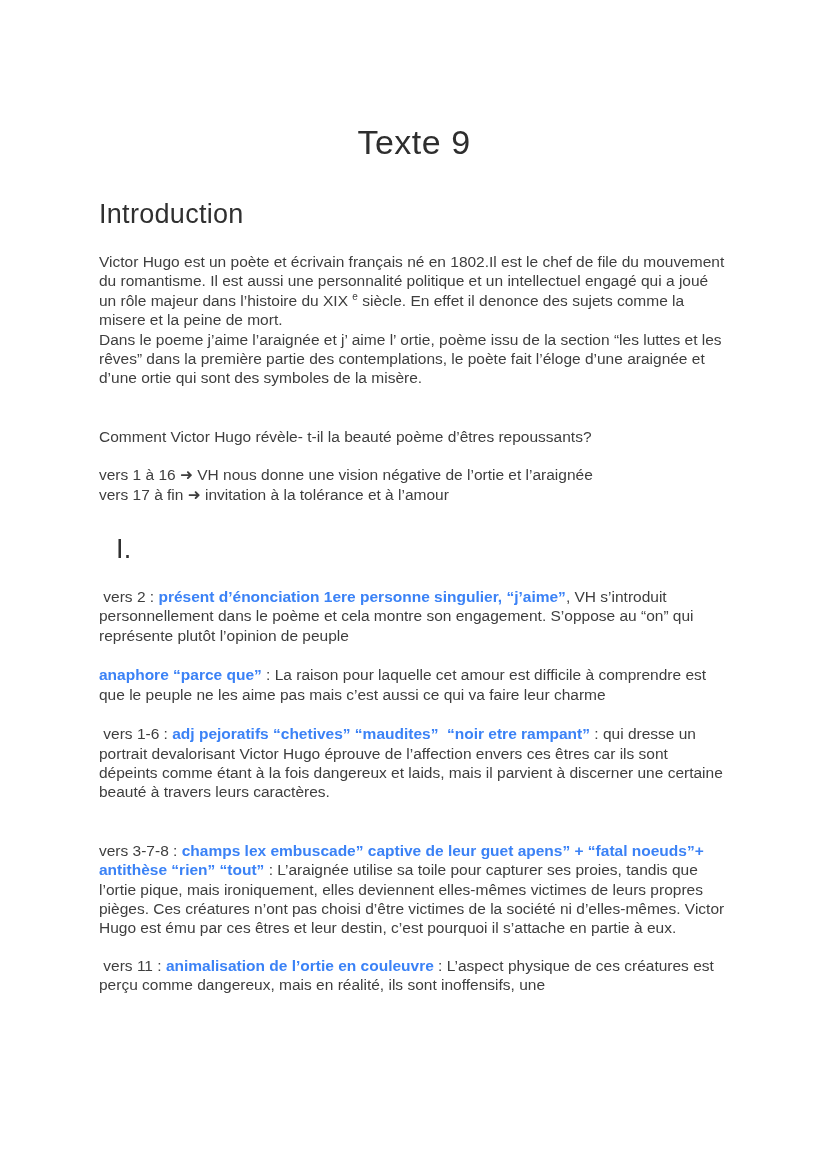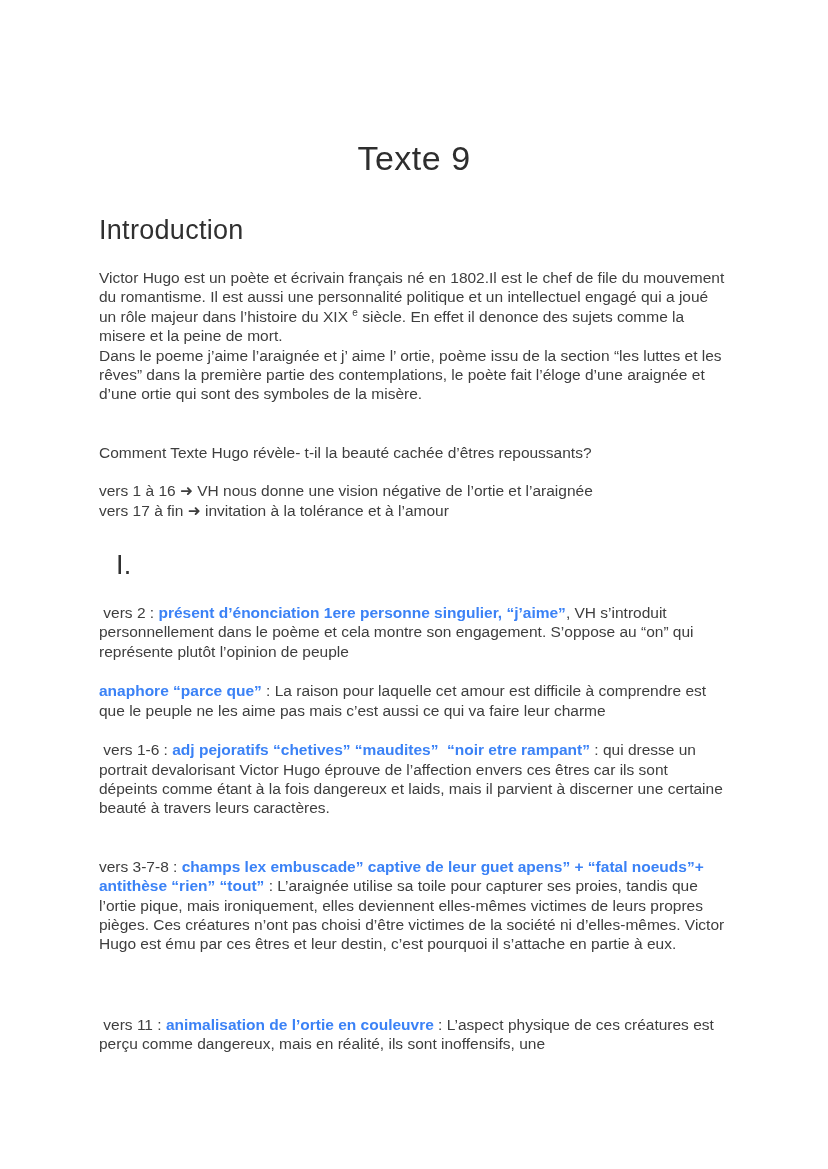--- a/index.html
+++ b/index.html
@@ -6,21 +6,21 @@
   html, body { background:#ffffff; }
   body {
     width:828px; height:1169px; overflow:hidden;
     font-family:"Liberation Sans","DejaVu Sans",sans-serif;
     color:#3e3e3e;
   }
   .page {
     position:relative;
     width:828px; height:1169px;
     background:#ffffff;
-    padding:16px 99px;
+    padding:0 99px;
     overflow:hidden;
   }
   .doc-title {
     margin-top:123px;
     font-size:34px;
     font-weight:400;
     letter-spacing:0.5px;
     text-align:center;
     color:#2e2e2e;
   }
@@ -44,36 +44,36 @@
     white-space:pre-wrap;
     color:#3e3e3e;
   }
   .bold { font-weight:700; color:#3b82f6; }
   sup { font-size:10px; line-height:0; }
   .mt-first { margin-top:22px; }
   .mt-line { margin-top:19px; }
   .mt-par  { margin-top:20px; }
   .mt-question { margin-top:39px; }
   .mt-big  { margin-top:39px; }
-  .mt-bigger { margin-top:61px; }
+  .mt-bigger { margin-top:18px; }
 </style>
 </head>
 <body>
 
 <div class="page">
 
   <h1 class="doc-title">Texte 9</h1>
 
   <section>
     <h2 class="heading h-intro">Introduction</h2>
 
     <div class="body-text mt-first"><span>Victor Hugo est un poète et écrivain français né en 1802.Il est le chef de file du mouvement du romantisme. Il est aussi une personnalité politique et un intellectuel engagé qui a joué un rôle majeur dans l’histoire du XIX </span><sup>e</sup><span> siècle. En effet il denonce des sujets comme la misere et la peine de mort.</span></div>
     <div class="body-text"><span>Dans le poeme j’aime l’araignée et j’ aime l’ ortie, poème issu de la section “les luttes et les rêves” dans la première partie des contemplations, le poète fait l’éloge d’une araignée et d’une ortie qui sont des symboles de la misère.</span></div>
 
-    <div class="body-text mt-question"><span>Comment Texte Hugo révèle- t-il la beauté cachée d’êtres repoussants?</span></div>
+    <div class="body-text mt-question"><span>Comment Victor Hugo révèle- t-il la beauté poème d’êtres repoussants?</span></div>
 
     <p class="body-text mt-line">vers 1 à 16 ➜ VH nous donne une vision négative de l’ortie et l’araignée</p>
     <p class="body-text">vers 17 à fin ➜ invitation à la tolérance et à l’amour</p>
   </section>
 
   <section>
     <h2 class="heading h-section">
       <span>I.</span>
     </h2>
 

